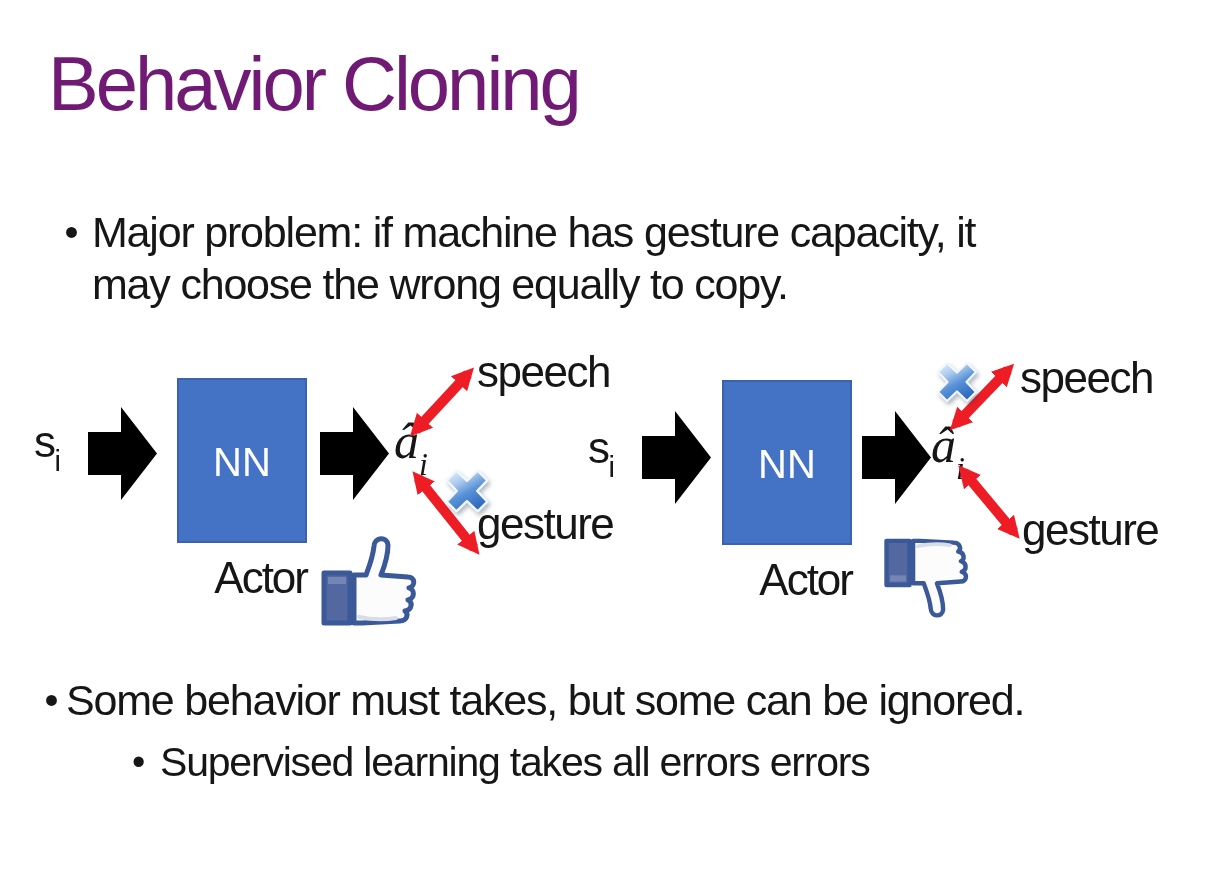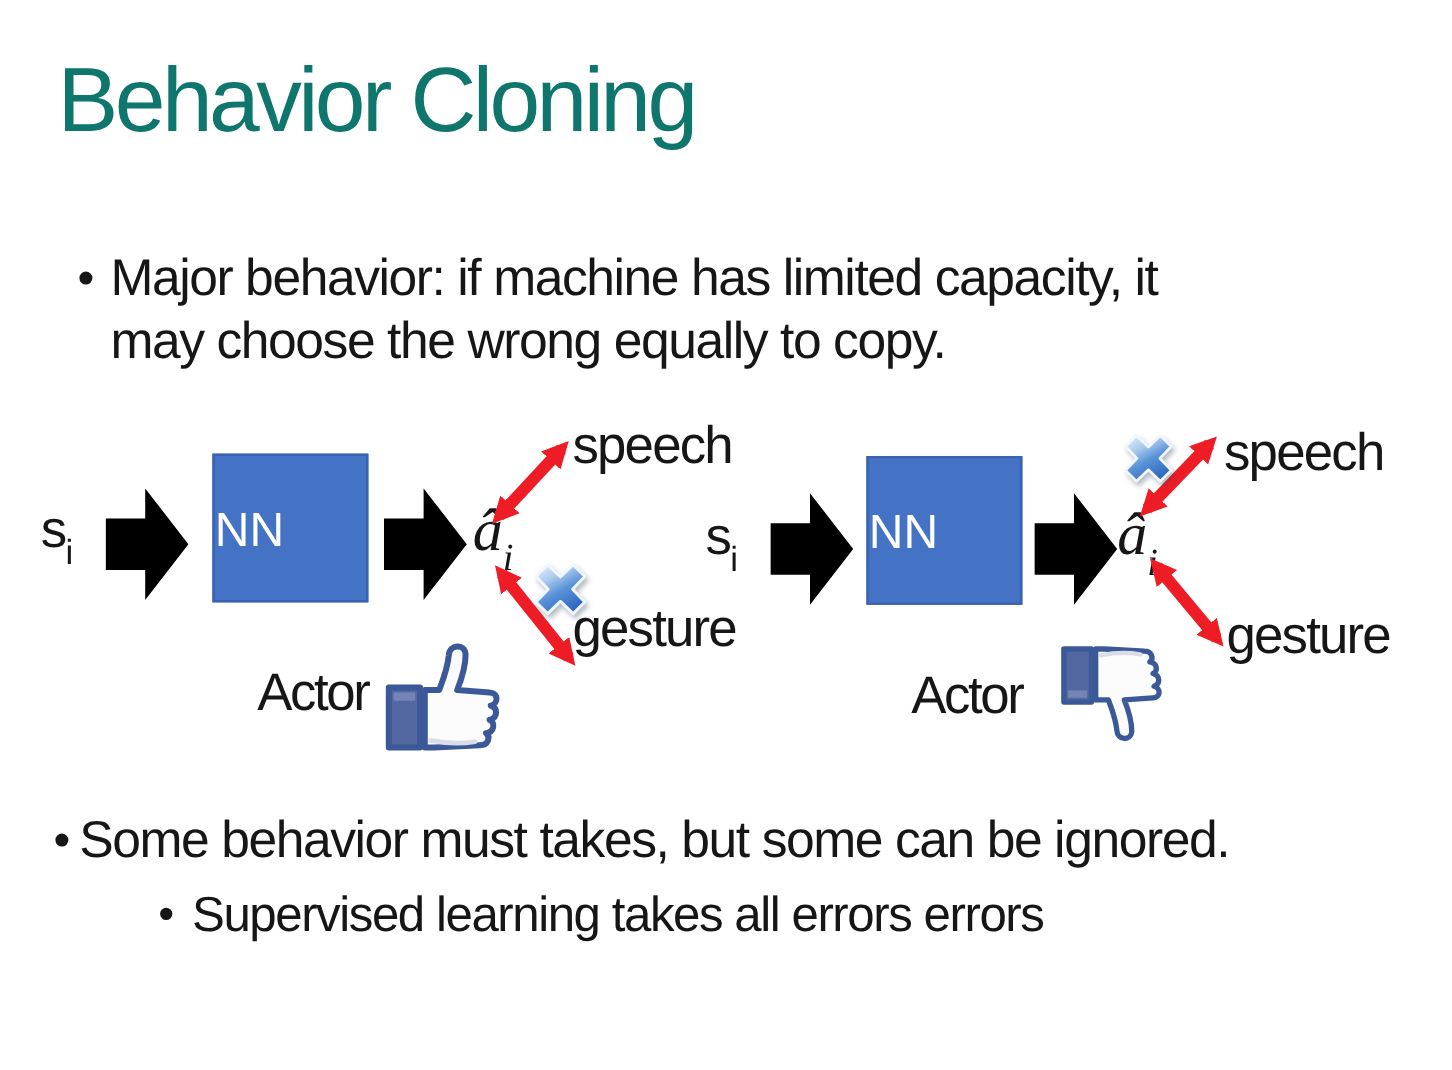--- a/index.html
+++ b/index.html
@@ -2,37 +2,37 @@
 <html><head>
 <meta charset="utf-8">
 <style>
   html,body{margin:0;padding:0;background:#ffffff;}
   .slide{
     position:relative; width:1210px; height:892px; background:#ffffff; overflow:hidden;
     font-family:"Liberation Sans", sans-serif; color:#161616;
   }
   .abs{position:absolute;}
   
-  .title{left:48px; top:42px; font-size:76px; line-height:1.1; letter-spacing:-3px; font-weight:400; color:#0f766e; white-space:nowrap;}
+  .title{left:48px; top:42px; font-size:76px; line-height:1.1; letter-spacing:-3px; font-weight:400; color:#701a75; white-space:nowrap;}
   
   .bullet{display:flex; align-items:flex-start; letter-spacing:-1.2px;}
   .bullet .dot{flex:0 0 auto; text-align:center;}
   .b1{left:50px; top:206px; font-size:43px; line-height:52px;}
   .b1 .dot{width:42px; font-size:40px;}
   .b2{left:36px; top:674px; font-size:43px; line-height:52px;}
   .b2 .dot{width:30px; font-size:40px;}
   .bsub{left:116px; top:737px; font-size:41px; line-height:50px;}
   .bsub .dot{width:44px; font-size:38px;}
   
   .dlabel{font-size:44px; line-height:1; letter-spacing:-1.5px; white-space:nowrap;}
   .dlabel sub{font-size:29px; line-height:0; position:relative; bottom:-4px; letter-spacing:0;}
   .outhat{font-family:"Liberation Serif", serif; font-style:italic; font-size:50px; line-height:1; white-space:nowrap;}
   .outhat sub{font-size:32px; line-height:0; position:relative; bottom:-6px;}
-  .nnbox{width:130px; height:124px; background:#4472C4; border:2px solid #3A62AE; box-sizing:border-box;
-         display:flex; align-items:center; }
+  .nnbox{width:130px; height:165px; background:#4472C4; border:2px solid #3A62AE; box-sizing:border-box;
+         display:flex; align-items:center; justify-content:center;}
   .nnbox .nntext{color:#ffffff; font-size:40px; letter-spacing:0; padding-top:4px;}
   .actor{width:130px; text-align:right; font-size:44px; letter-spacing:-2px; line-height:1;}
   svg{display:block;}
   .xcross{filter:drop-shadow(2px 3px 2px rgba(40,60,90,0.35));}
 </style>
 </head>
 <body>
 
 <div class="slide">
 
@@ -48,21 +48,21 @@
         <stop offset="1" stop-color="#2F6BC0"></stop>
       </linearGradient>
     </defs>
   </svg>
 
   <div class="abs title">Behavior Cloning</div>
 
   <div class="abs bullet b1">
     <span class="dot">•</span>
     <span class="btext">
-      <span style="display:block">Major behavior: if machine has limited capacity, it</span>
+      <span style="display:block">Major problem: if machine has gesture capacity, it</span>
       <span style="display:block">may choose the wrong equally to copy.</span>
     </span>
   </div>
 
   <div class="abs dlabel" style="left:34px; top:420px;"><span>s</span><sub>i</sub></div>
 
   <svg class="abs" style="left:88px; top:406px;" width="70" height="95" viewBox="0 0 70 95">
     <polygon points="0,26 33,26 33,1 69,47.5 33,94 33,69 0,69" fill="#000000"></polygon>
   </svg>
 

